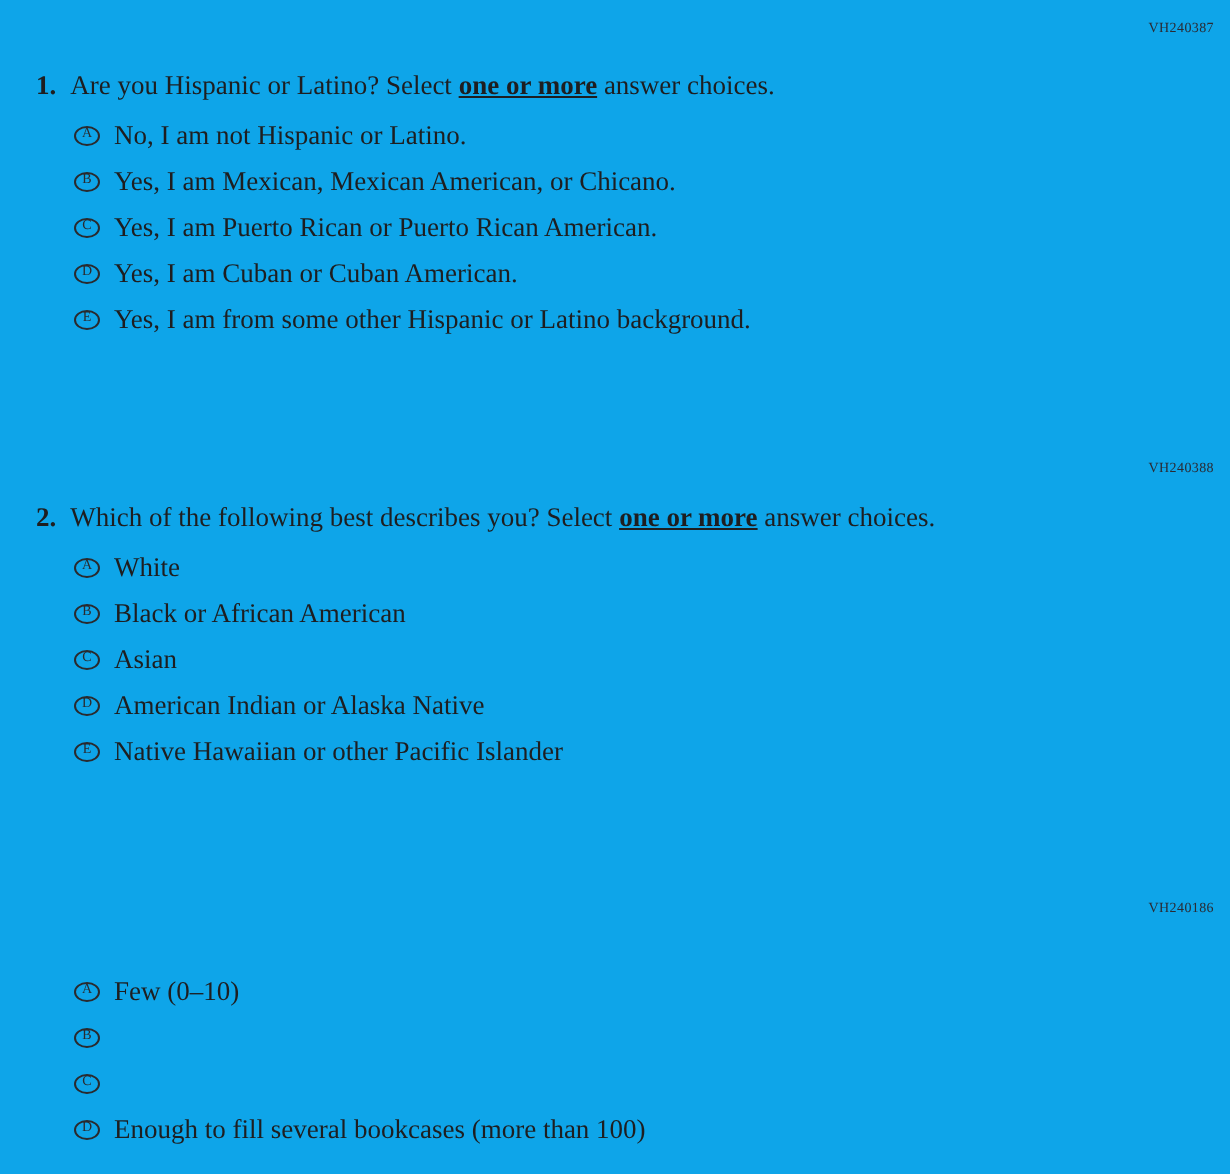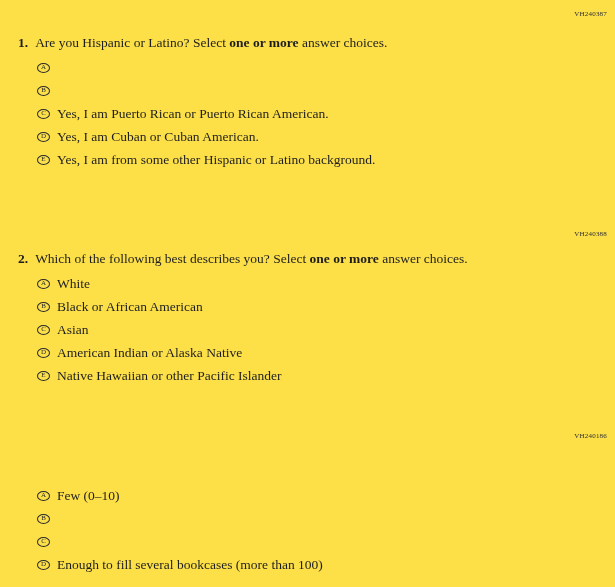--- a/index.html
+++ b/index.html
@@ -9,21 +9,21 @@
     width: 615px;
     height: 587px;
     overflow: hidden;
     font-family: "Liberation Serif", serif;
     color: #1e1e20;
   }
   .page {
     position: relative;
     width: 615px;
     height: 587px;
-    background: #fde047;
+    background: #0ea5e9;
   }
   .item-code {
     position: absolute;
     right: 8px;
     font-size: 7px;
     letter-spacing: 0.2px;
     color: #2b2b33;
     line-height: 8px;
   }
   .prompt {
@@ -32,21 +32,21 @@
     right: 10px;
     font-size: 13.5px;
     line-height: 18px;
     white-space: nowrap;
   }
   .qnum {
     font-weight: bold;
     display: inline-block;
     margin-right: 7px;
   }
-  .prompt-bold { font-weight: bold; }
+  .prompt-bold { font-weight: bold; text-decoration: underline; }
   .options {
     position: absolute;
     left: 37px;
     right: 10px;
   }
   .option {
     display: flex;
     align-items: center;
     height: 23px;
     font-size: 13.5px;
@@ -76,43 +76,45 @@
 
   
   #q1-code    { top: 10px; }
   #q1-prompt  { top: 34px; }
   #q1-options { top: 56px; }
 
   #q2-code    { top: 230px; }
   #q2-prompt  { top: 250px; }
   #q2-options { top: 272px; }
 
-  #q3-code    { top: 432px; text-align: center; }
+  #q3-code    { top: 450px; text-align: center; }
   #q3-prompt  { top: 462px; }
   #q3-options { top: 484px; }
 </style>
 </head>
 <body>
 
 <div class="page">
 
   <div class="item-code" id="q1-code">VH240387</div>
   <div class="prompt" id="q1-prompt">
     <span class="qnum">1.</span><span>Are you Hispanic or Latino? Select </span><span class="prompt-bold">one or more</span><span> answer choices.</span>
   </div>
   <div class="options" id="q1-options">
     <div class="option">
       <span class="bubble">
           <span class="bubble-letter">A</span>
         </span>
+      <span class="option-label">No, I am not Hispanic or Latino.</span>
     </div>
     <div class="option">
       <span class="bubble">
           <span class="bubble-letter">B</span>
         </span>
+      <span class="option-label">Yes, I am Mexican, Mexican American, or Chicano.</span>
     </div>
     <div class="option">
       <span class="bubble">
           <span class="bubble-letter">C</span>
         </span>
       <span class="option-label">Yes, I am Puerto Rican or Puerto Rican American.</span>
     </div>
     <div class="option">
       <span class="bubble">
           <span class="bubble-letter">D</span>

